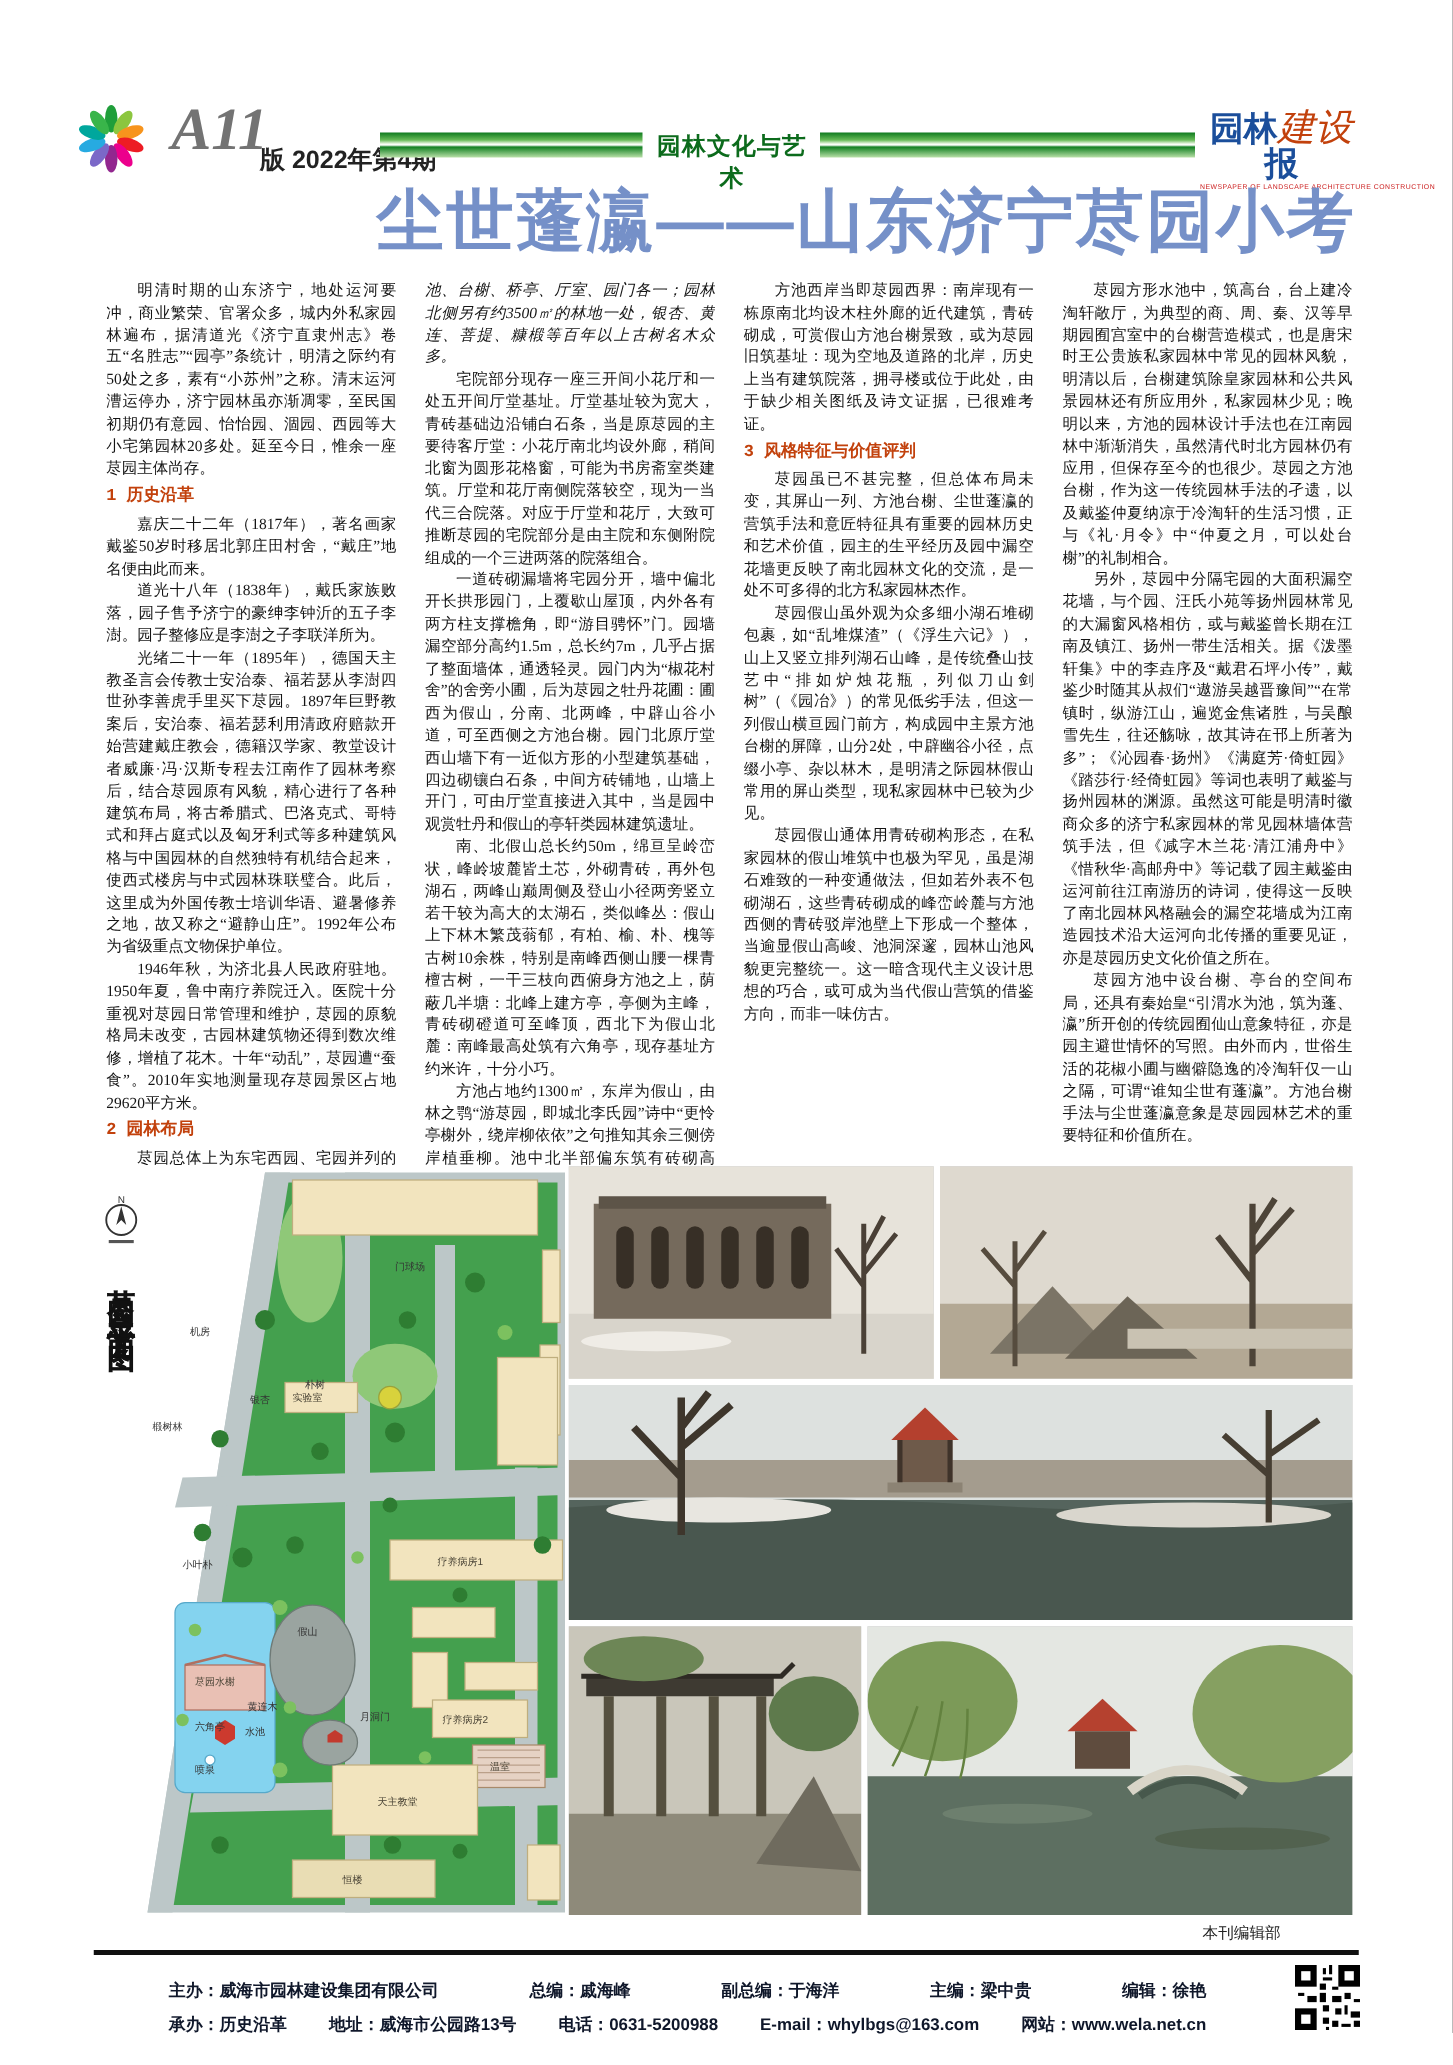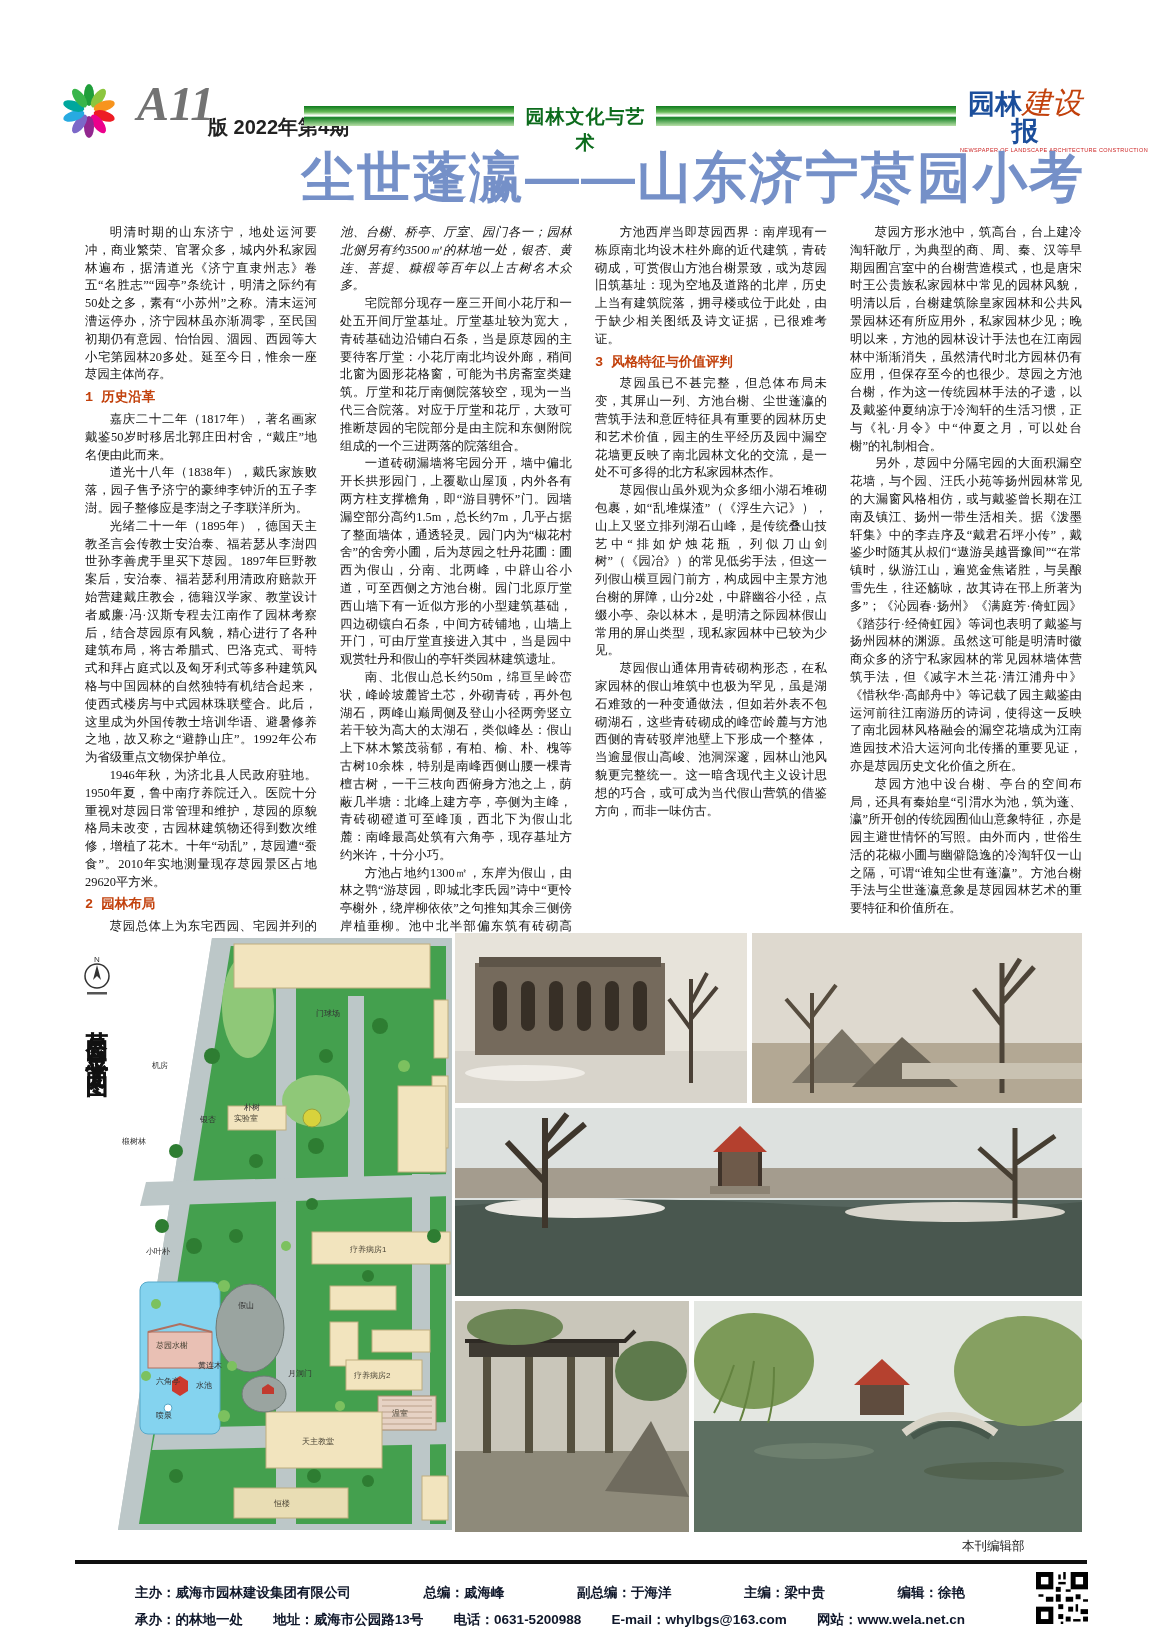--- a/index.html
+++ b/index.html
@@ -300,21 +300,21 @@
   <div class="foot-rule"></div>
   <div class="footer">
     <div class="frow">
       <span>主办：威海市园林建设集团有限公司</span>
       <span>总编：戚海峰</span>
       <span>副总编：于海洋</span>
       <span>主编：梁中贵</span>
       <span>编辑：徐艳</span>
     </div>
     <div class="frow">
-      <span>承办：的林地一处</span>
+      <span>承办：历史沿革</span>
       <span>地址：威海市公园路13号</span>
       <span>电话：0631-5200988</span>
       <span>E-mail：whylbgs@163.com</span>
       <span>网站：www.wela.net.cn</span>
     </div>
   </div>
 
   <svg class="qr" width="52" height="52" viewBox="0 0 21 21">
     <rect width="21" height="21" fill="#fff"></rect>
     <g fill="#000">

